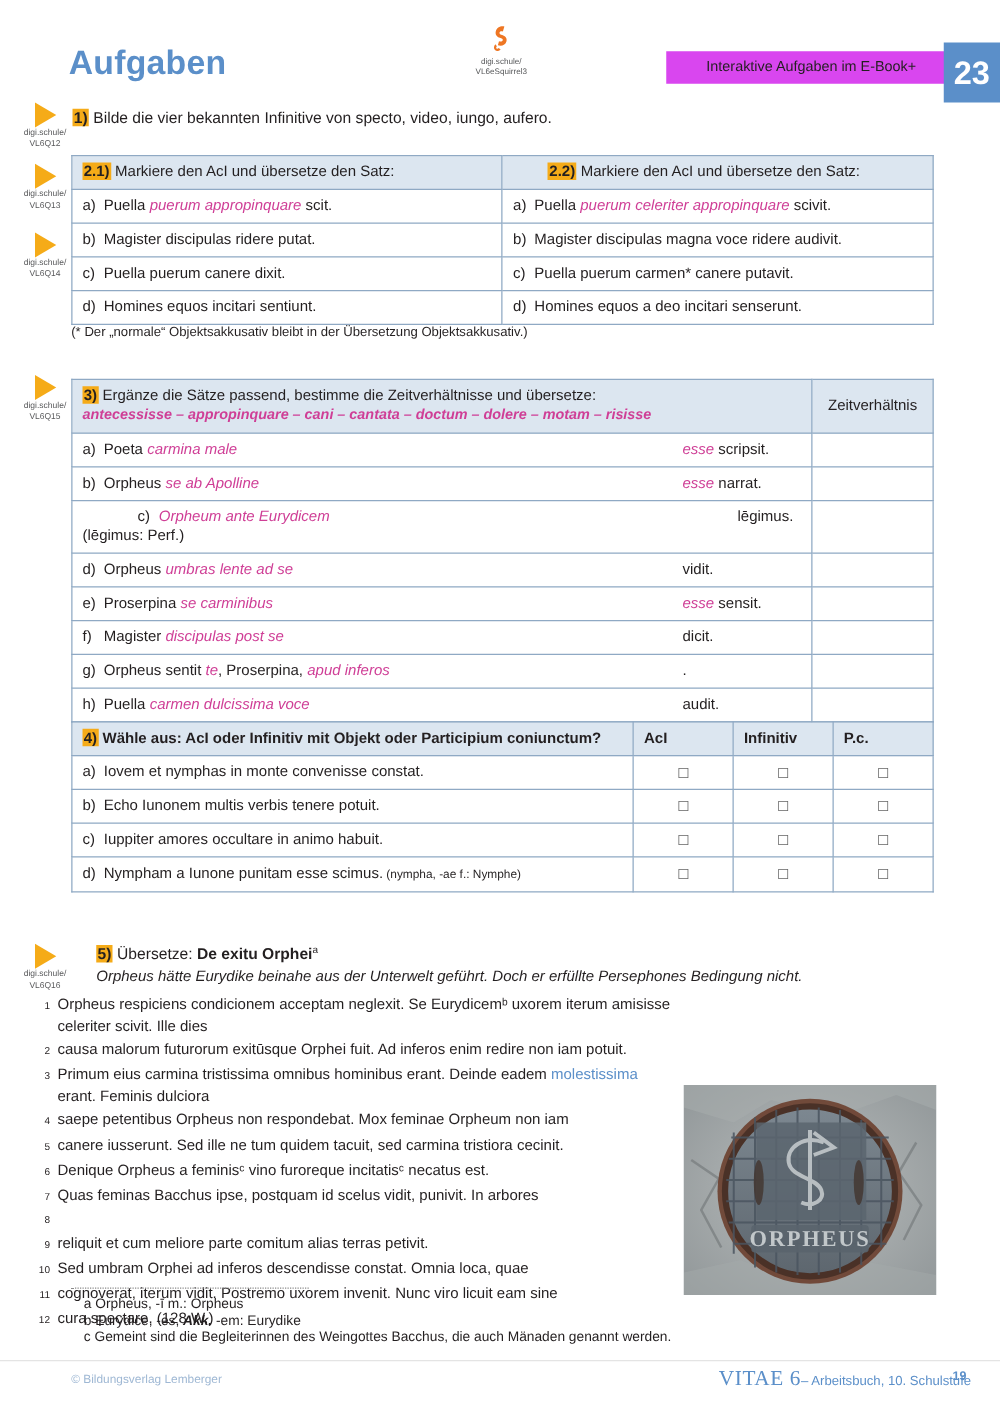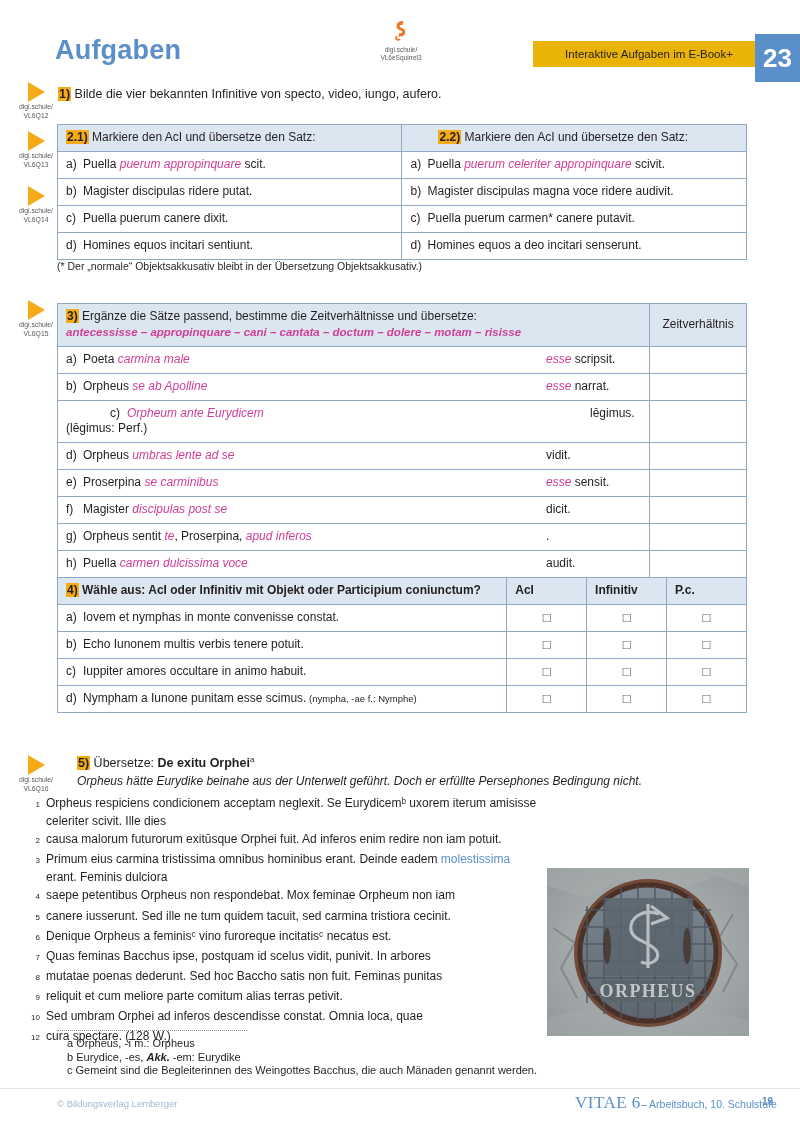--- a/index.html
+++ b/index.html
@@ -26,21 +26,21 @@
     width:26px; height:26px; margin:0 auto; position:relative;
     display:block;
   }
   .squirrel .glyph svg { display:block; }
   .squirrel .cap {
     font-size:6.5px; color:#58595b; line-height:1.25; margin-top:2px;
     white-space:pre-line;
   }
   .ebook-banner {
     position:absolute; left:533px; top:41px; width:232px; height:26px;
-    background:#eab308; color:#231f20;
+    background:#d946ef; color:#231f20;
     font-size:11.5px; display:flex; align-items:center; justify-content:center;
   }
   .pagebadge {
     position:absolute; left:755px; top:34px; width:45px; height:48px;
     background:#5b8fc9; color:#ffffff;
     font-size:26px; font-weight:bold;
     display:flex; align-items:center; justify-content:center;
   }
 
   
@@ -352,29 +352,32 @@
     <div class="lrow">
         <span class="lnum">6</span>
         <span class="ltxt">Denique Orpheus a feminisᶜ vino furoreque incitatisᶜ necatus est.</span>
       </div>
     <div class="lrow">
         <span class="lnum">7</span>
         <span class="ltxt">Quas feminas Bacchus ipse, postquam id scelus vidit, punivit. In arbores</span>
       </div>
     <div class="lrow">
         <span class="lnum">8</span>
-        <span class="ltxt">mutatae poenas dederunt. Sed hoc Baccho satis non fuit. Feminas punitas</span>
       </div>
     <div class="lrow">
         <span class="lnum">9</span>
         <span class="ltxt">reliquit et cum meliore parte comitum alias terras petivit.</span>
       </div>
     <div class="lrow">
         <span class="lnum">10</span>
         <span class="ltxt">Sed umbram Orphei ad inferos descendisse constat. Omnia loca, quae</span>
+      </div>
+    <div class="lrow">
+        <span class="lnum">11</span>
+        <span class="ltxt">cognoverat, iterum vidit. Postremo uxorem invenit. Nunc viro licuit eam sine</span>
       </div>
     <div class="lrow">
         <span class="lnum">12</span>
         <span class="ltxt">cura spectare. (128 W.)</span>
       </div>
   </div>
 
   <div class="fn-rule"></div>
   <div class="footnotes">
     <div><span>a Orpheus, -ī m.: Orpheus</span></div>

